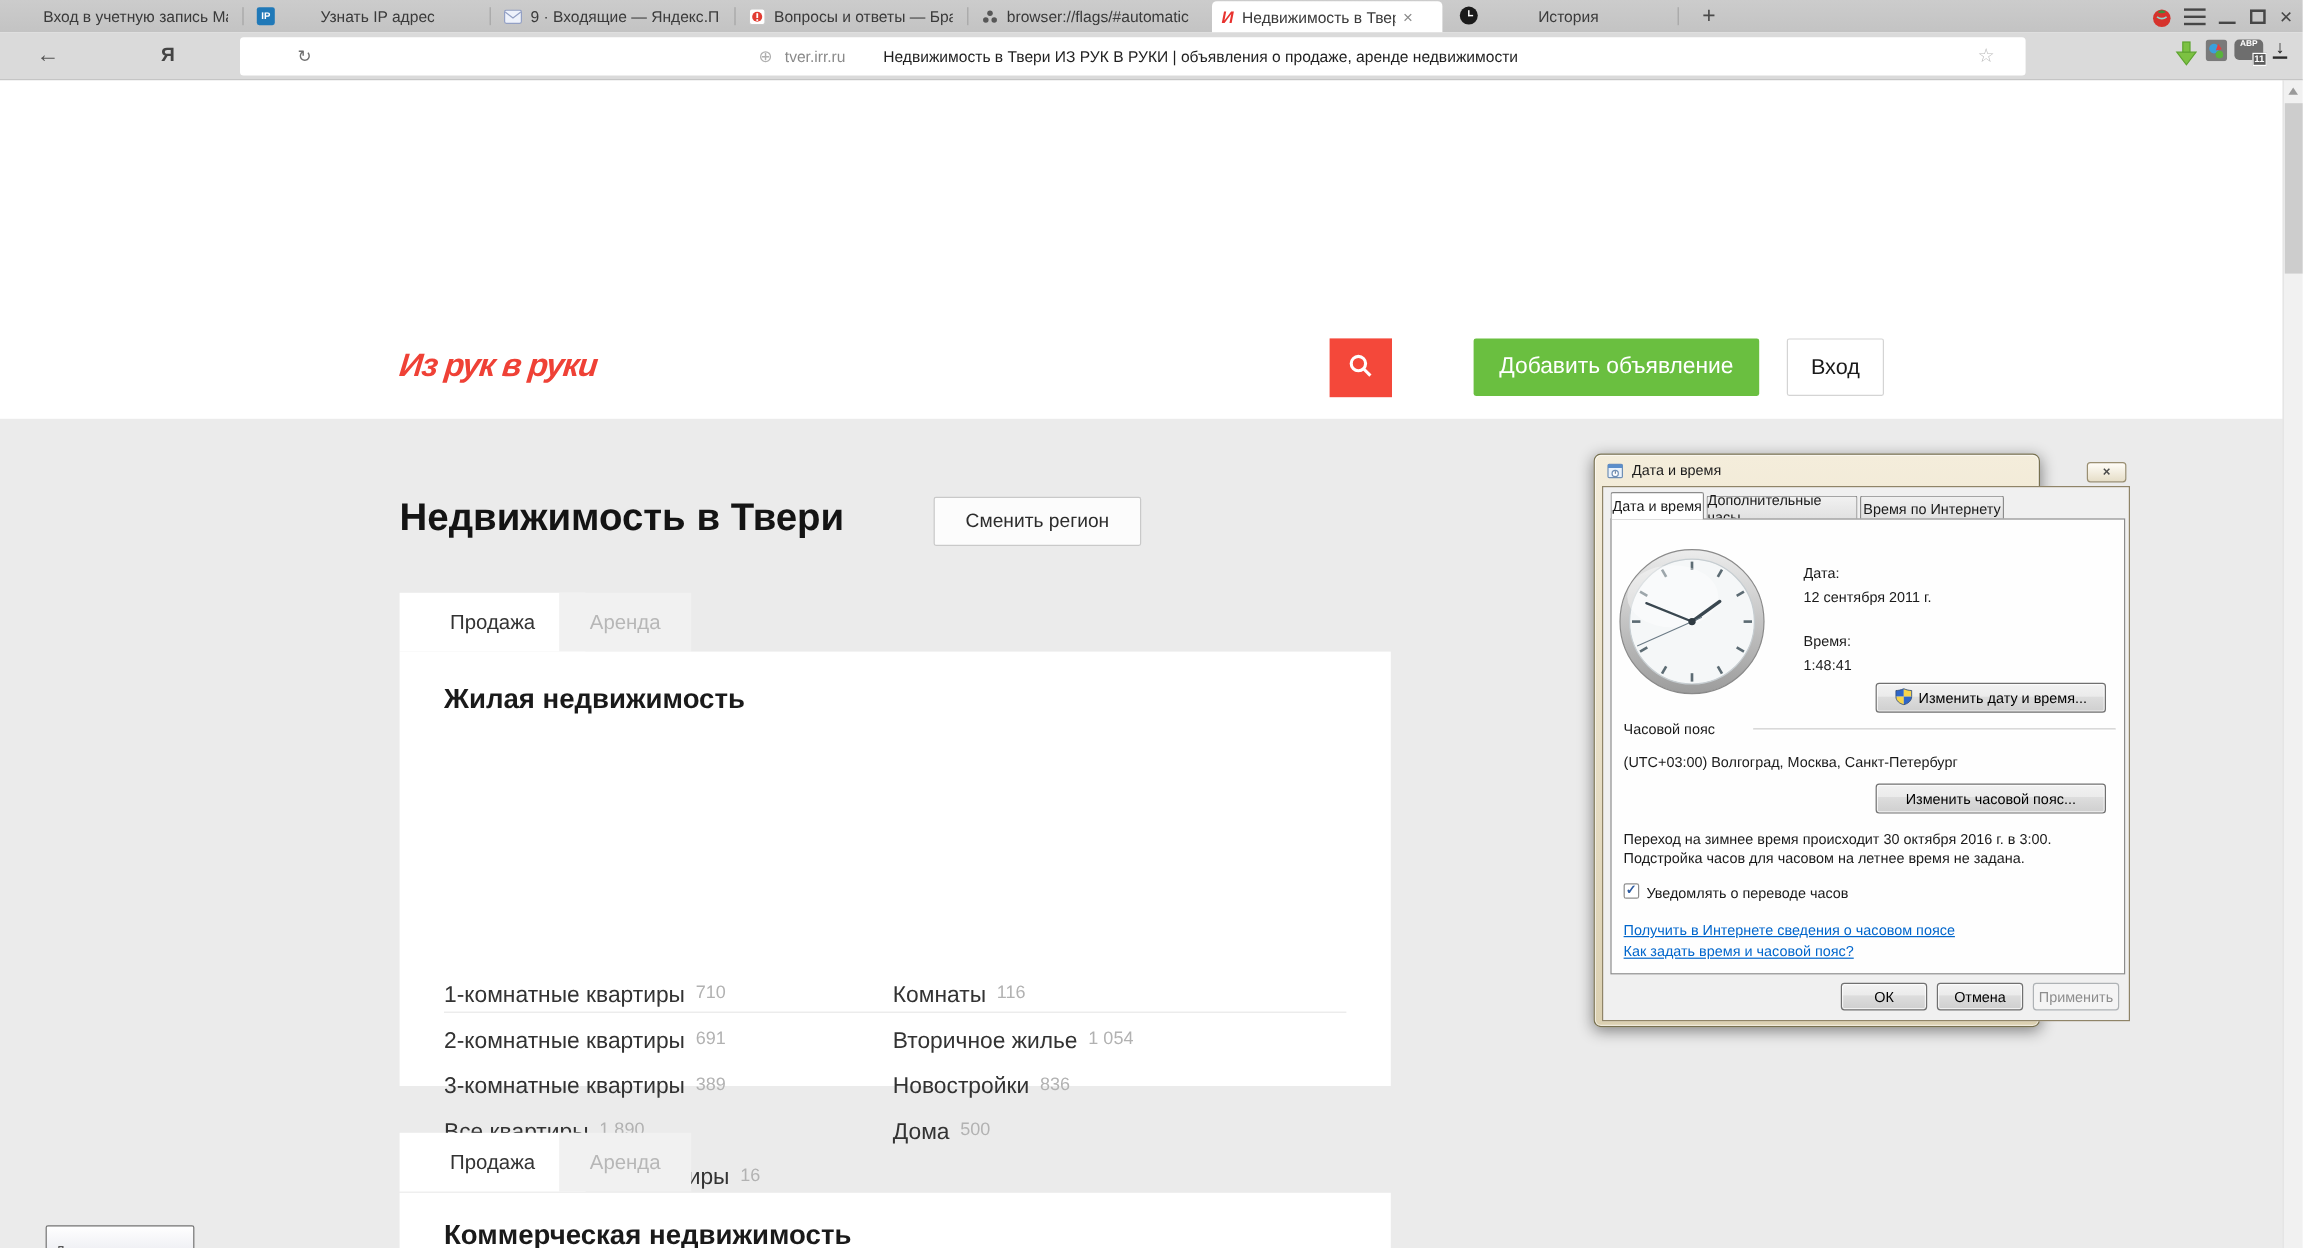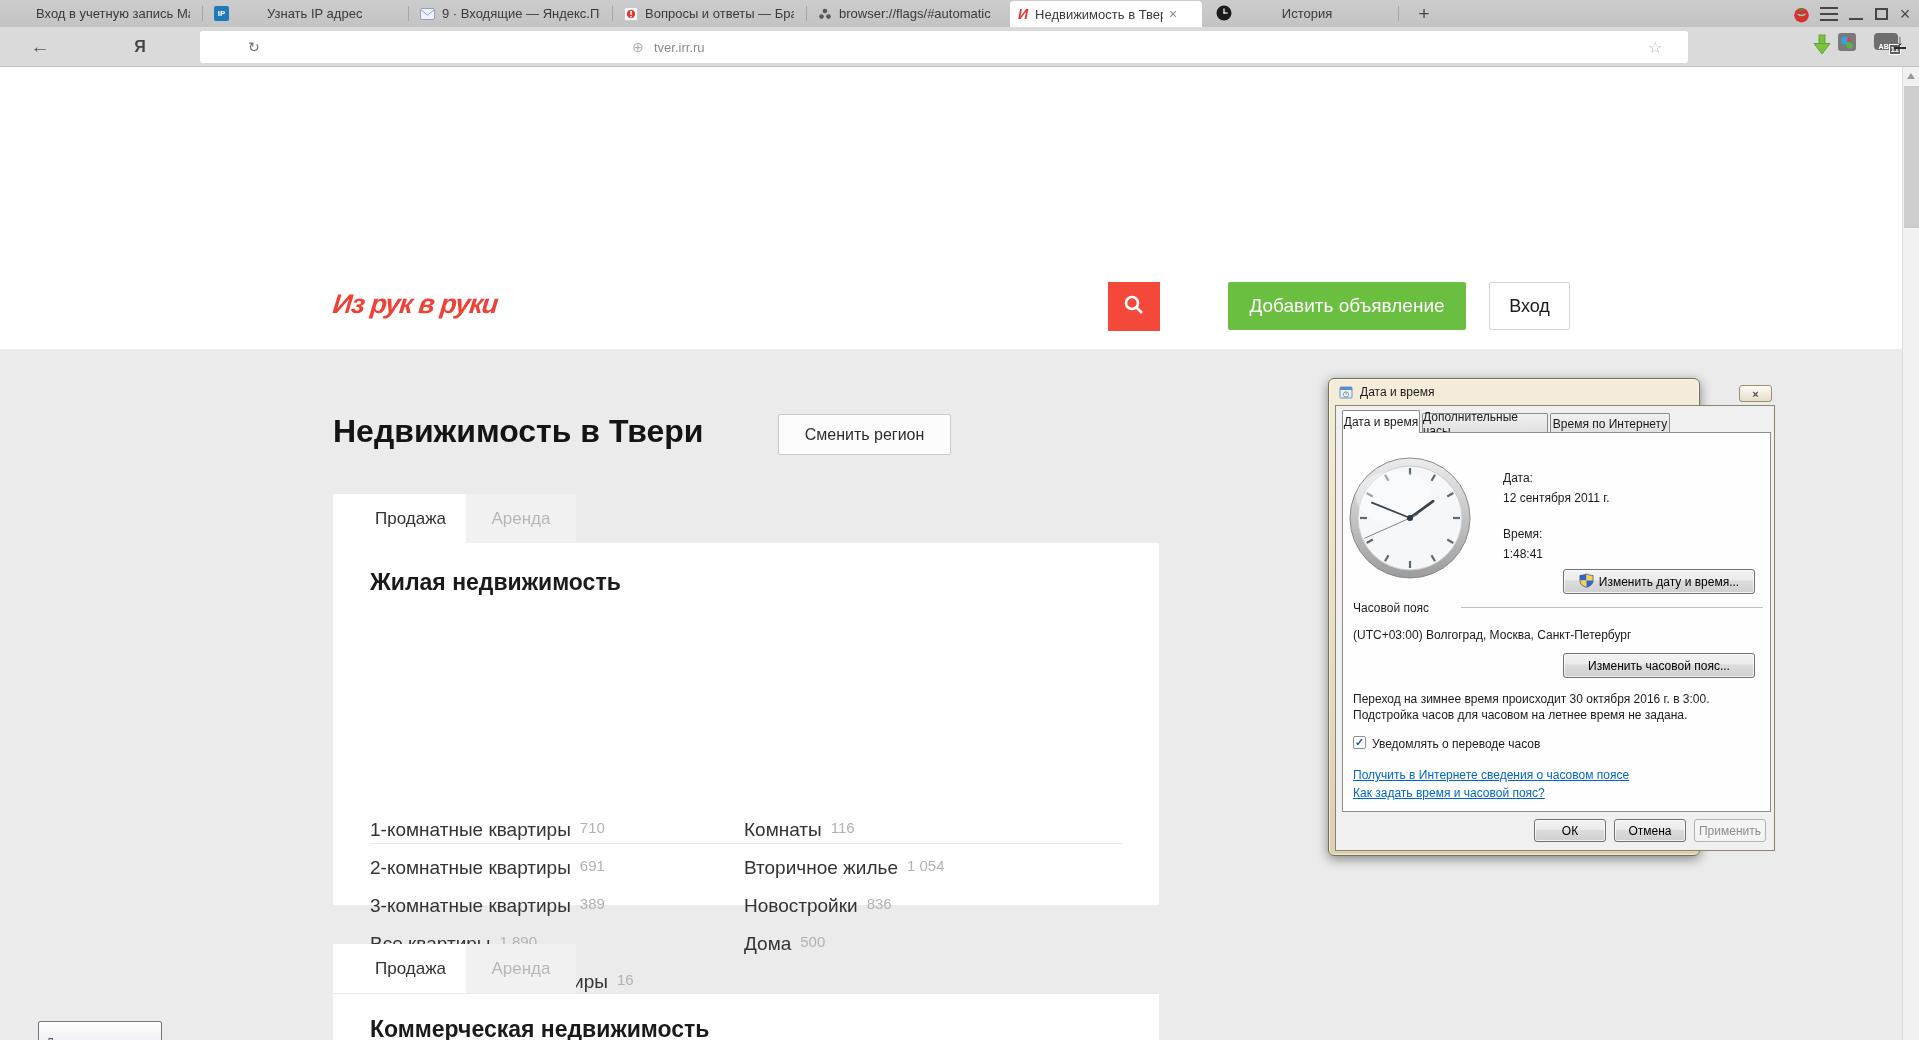--- a/index.html
+++ b/index.html
@@ -25,21 +25,21 @@
   .restore { position:relative; width:13px; height:12px; }
   .restore::before { content:""; position:absolute; right:0; top:0; width:9px; height:8px; border:2px solid #464646; }
   .restore::after { content:""; position:absolute; left:0; bottom:0; width:9px; height:8px; border:2px solid #464646; background:#c7c7c7; }
   .xglyph { font-size:18px; color:#464646; line-height:16px; }
 
   .toolbar { position:absolute; left:0; top:27px; width:1919px; height:40px; background:#dadada; border-bottom:1px solid #c0c0c0; }
   .navico { position:absolute; top:0; height:40px; display:flex; align-items:center; justify-content:center; color:#555; }
   .urlbox { position:absolute; left:200px; top:4px; width:1488px; height:32px; background:#fff; border-radius:3px; }
   .urltext { position:absolute; top:0; height:32px; display:flex; align-items:center; font-size:13px; white-space:nowrap; }
   .ext { position:absolute; top:6px; display:flex; align-items:center; justify-content:center; }
-  .abp { position:relative; width:24px; height:17px; background:#6e6e6e; border-radius:4px; color:#fff; font-size:7px; font-weight:bold; display:flex; align-items:flex-end; justify-content:center;margin-left:12px; }
+  .abp { position:relative; width:24px; height:17px; background:#6e6e6e; border-radius:4px; color:#fff; font-size:7px; font-weight:bold; display:flex; align-items:flex-start; justify-content:center; }
   .abp .badge { position:absolute; right:-3px; bottom:-5px; background:#5d5d5d; border:1px solid #fff; color:#fff; font-size:8px; padding:0 1px; line-height:9px; }
   .dlico { display:flex; flex-direction:column; align-items:center; }
   .dlico .ar { font-size:15px; font-weight:bold; color:#2b2b2b; line-height:13px; }
   .dlico .bar { width:12px; height:2px; background:#2b2b2b; margin-top:1px; }
 
   .scroll { position:absolute; left:1902px; top:67px; width:17px; height:973px; background:#f1f1f1; border-left:1px solid #dcdcdc; }
   .scroll .up { position:absolute; left:4px; top:6px; width:0; height:0; border-left:4px solid transparent; border-right:4px solid transparent; border-bottom:6px solid #9a9a9a; }
   .scroll .thumb { position:absolute; left:1px; top:19px; width:15px; height:142px; background:#cdcdcd; }
 
   
@@ -173,20 +173,21 @@
     <span class="winctl xglyph" style="left:1894px">×</span>
   </div>
 
   <div class="toolbar">
     <span class="navico" style="left:28px;width:24px;font-size:19px">←</span>
     <span class="navico" style="left:128px;width:24px;font-size:16px;font-weight:bold;color:#444">Я</span>
     <div class="urlbox">
       <span class="urltext" style="left:48px;color:#6f6f6f;font-size:14px">↻</span>
       <span class="urltext" style="left:432px;color:#b0b0b0;font-size:14px">⊕</span>
       <span class="urltext" style="left:454px;color:#8a8a8a">tver.irr.ru</span>
+      <span class="urltext" style="left:536px;color:#1f1f1f">Недвижимость в Твери ИЗ РУК В РУКИ | объявления о продаже, аренде недвижимости</span>
       <span class="urltext" style="left:1448px;color:#b9b9b9;font-size:16px">☆</span>
     </div>
     <span class="ext" style="left:1812px">
       <svg width="20" height="23">
           <rect x="7" y="2" width="6" height="9" fill="#7cc142" stroke="#5da32f"></rect>
           <path d="M2 10.5 H18 L10 21 Z" fill="#7cc142" stroke="#5da32f"></path>
         </svg>
     </span>
     <span class="ext" style="left:1838px">
       <svg width="18" height="18">

